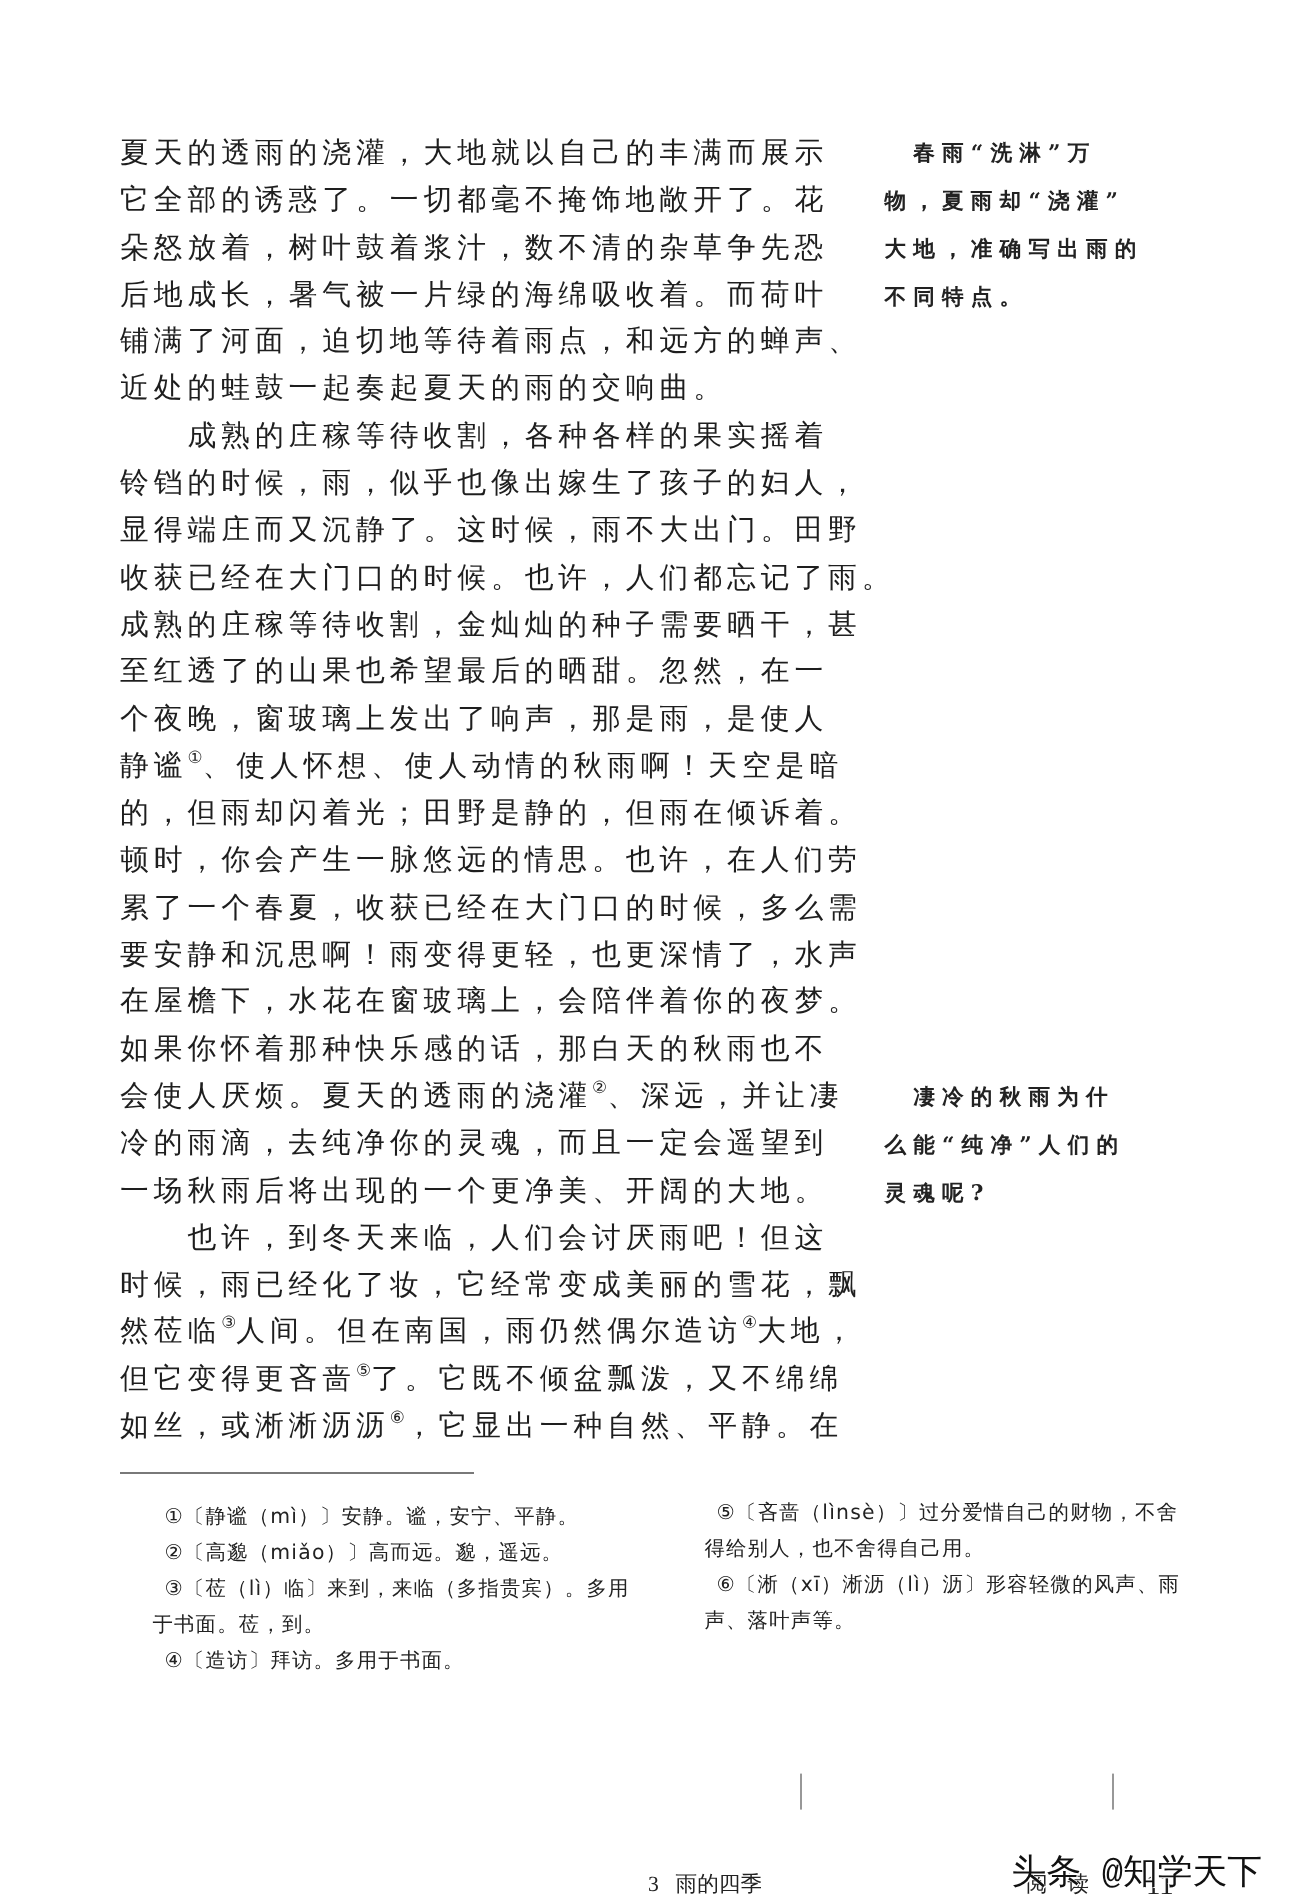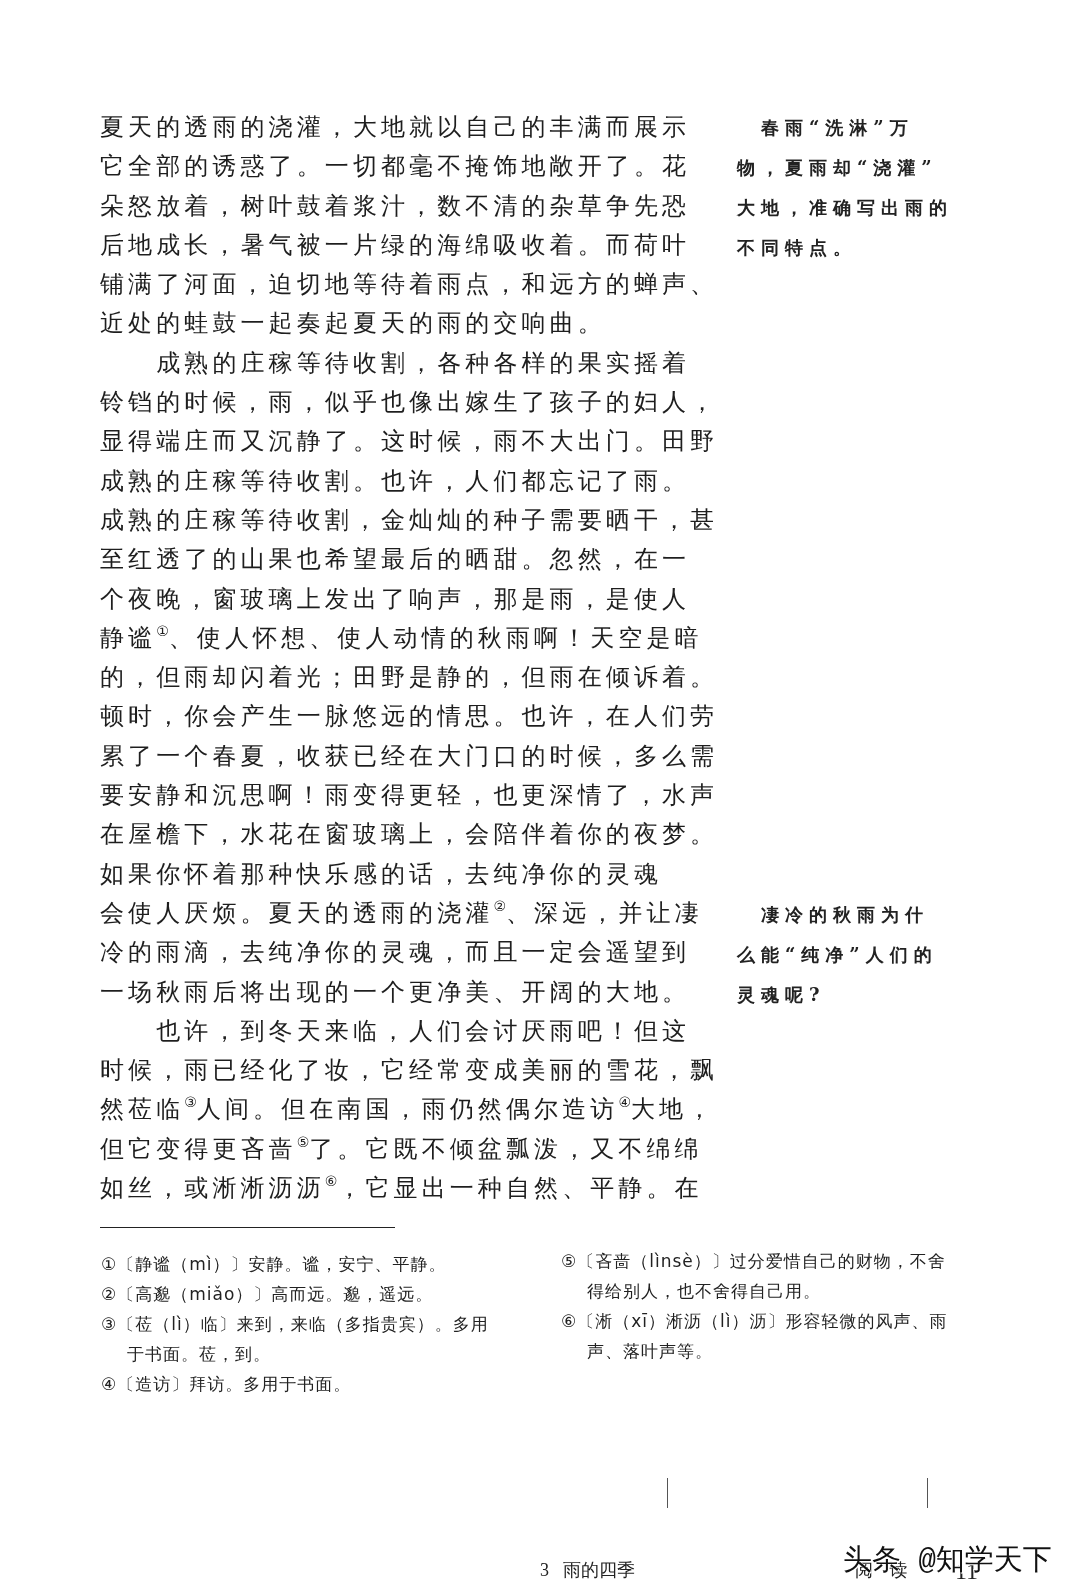--- a/index.html
+++ b/index.html
@@ -12,21 +12,21 @@
   .margin-note { position:absolute; left:737px; width:280px; font-size:18px; line-height:40px;
                  letter-spacing:6px; font-family:"DejaVu Serif", "Liberation Serif", serif; font-weight:bold; color:#222; }
   .margin-note div { white-space:nowrap; }
   .note1 { top:108px; }
   .note2 { top:895px; }
   .fn-rule { position:absolute; left:100px; top:1227px; width:295px; height:0; border-top:1.5px solid #222; }
   .fn-col { position:absolute; font-size:17px; line-height:30px; letter-spacing:1px;
             font-family:"DejaVu Sans", "Liberation Sans", sans-serif; color:#222; }
   .fn-col.left { left:101px; top:1249px; width:440px; }
   .fn-col.right { left:561px; top:1246px; width:440px; }
-  .fn-item { white-space:nowrap; }
+  .fn-item { white-space:nowrap;margin-left:36px; }
   .fn-cont { padding-left:26px; white-space:nowrap; }
   .footer { position:absolute; top:1558px; font-family:"Liberation Serif", "DejaVu Serif", serif; font-size:18px; color:#222; }
   .footer-left { left:540px; }
   .footer-left .num { margin-right:14px; }
   .footer-divider { position:absolute; width:1px; background:#555; }
   .div1 { left:667px; top:1478px; height:30px; }
   .div2 { left:927px; top:1478px; height:30px; }
   .footer-section { left:855px; letter-spacing:6px; }
   .footer-page { left:955px; font-size:24px; }
   .watermark { position:absolute; left:843px; top:1540px; font-size:29px; color:#111;
@@ -39,33 +39,33 @@
 <div class="main-text">
   <div class="main-line">夏天的透雨的浇灌，大地就以自己的丰满而展示</div>
   <div class="main-line">它全部的诱惑了。一切都毫不掩饰地敞开了。花</div>
   <div class="main-line">朵怒放着，树叶鼓着浆汁，数不清的杂草争先恐</div>
   <div class="main-line">后地成长，暑气被一片绿的海绵吸收着。而荷叶</div>
   <div class="main-line">铺满了河面，迫切地等待着雨点，和远方的蝉声、</div>
   <div class="main-line">近处的蛙鼓一起奏起夏天的雨的交响曲。</div>
   <div class="main-line">　　成熟的庄稼等待收割，各种各样的果实摇着</div>
   <div class="main-line">铃铛的时候，雨，似乎也像出嫁生了孩子的妇人，</div>
   <div class="main-line">显得端庄而又沉静了。这时候，雨不大出门。田野</div>
-  <div class="main-line">成熟的庄稼等待收割。也许，人们都忘记了雨。</div>
+  <div class="main-line">收获已经在大门口的时候。也许，人们都忘记了雨。</div>
   <div class="main-line">成熟的庄稼等待收割，金灿灿的种子需要晒干，甚</div>
   <div class="main-line">至红透了的山果也希望最后的晒甜。忽然，在一</div>
   <div class="main-line">个夜晚，窗玻璃上发出了响声，那是雨，是使人</div>
   <div class="main-line">
     <span>静谧</span><sup>①</sup><span>、使人怀想、使人动情的秋雨啊！天空是暗</span>
   </div>
   <div class="main-line">的，但雨却闪着光；田野是静的，但雨在倾诉着。</div>
   <div class="main-line">顿时，你会产生一脉悠远的情思。也许，在人们劳</div>
   <div class="main-line">累了一个春夏，收获已经在大门口的时候，多么需</div>
   <div class="main-line">要安静和沉思啊！雨变得更轻，也更深情了，水声</div>
   <div class="main-line">在屋檐下，水花在窗玻璃上，会陪伴着你的夜梦。</div>
-  <div class="main-line">如果你怀着那种快乐感的话，去纯净你的灵魂</div>
+  <div class="main-line">如果你怀着那种快乐感的话，那白天的秋雨也不</div>
   <div class="main-line">
     <span>会使人厌烦。夏天的透雨的浇灌</span><sup>②</sup><span>、深远，并让凄</span>
   </div>
   <div class="main-line">冷的雨滴，去纯净你的灵魂，而且一定会遥望到</div>
   <div class="main-line">一场秋雨后将出现的一个更净美、开阔的大地。</div>
   <div class="main-line">　　也许，到冬天来临，人们会讨厌雨吧！但这</div>
   <div class="main-line">时候，雨已经化了妆，它经常变成美丽的雪花，飘</div>
   <div class="main-line">
     <span>然莅临</span><sup>③</sup><span>人间。但在南国，雨仍然偶尔造访</span><sup>④</sup><span>大地，</span>
   </div>

